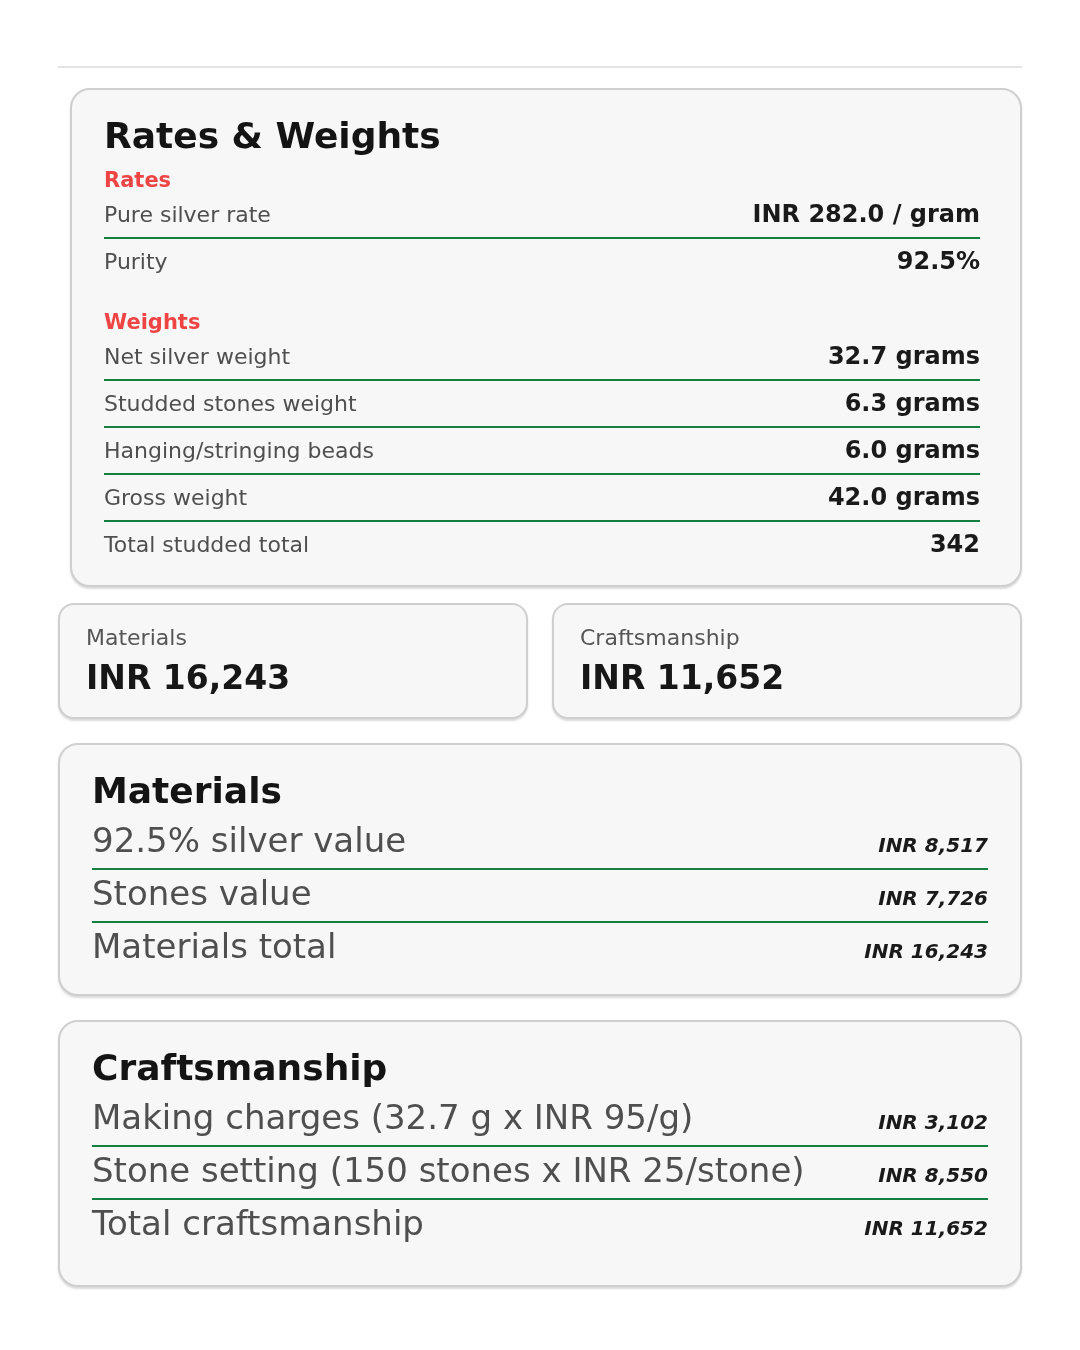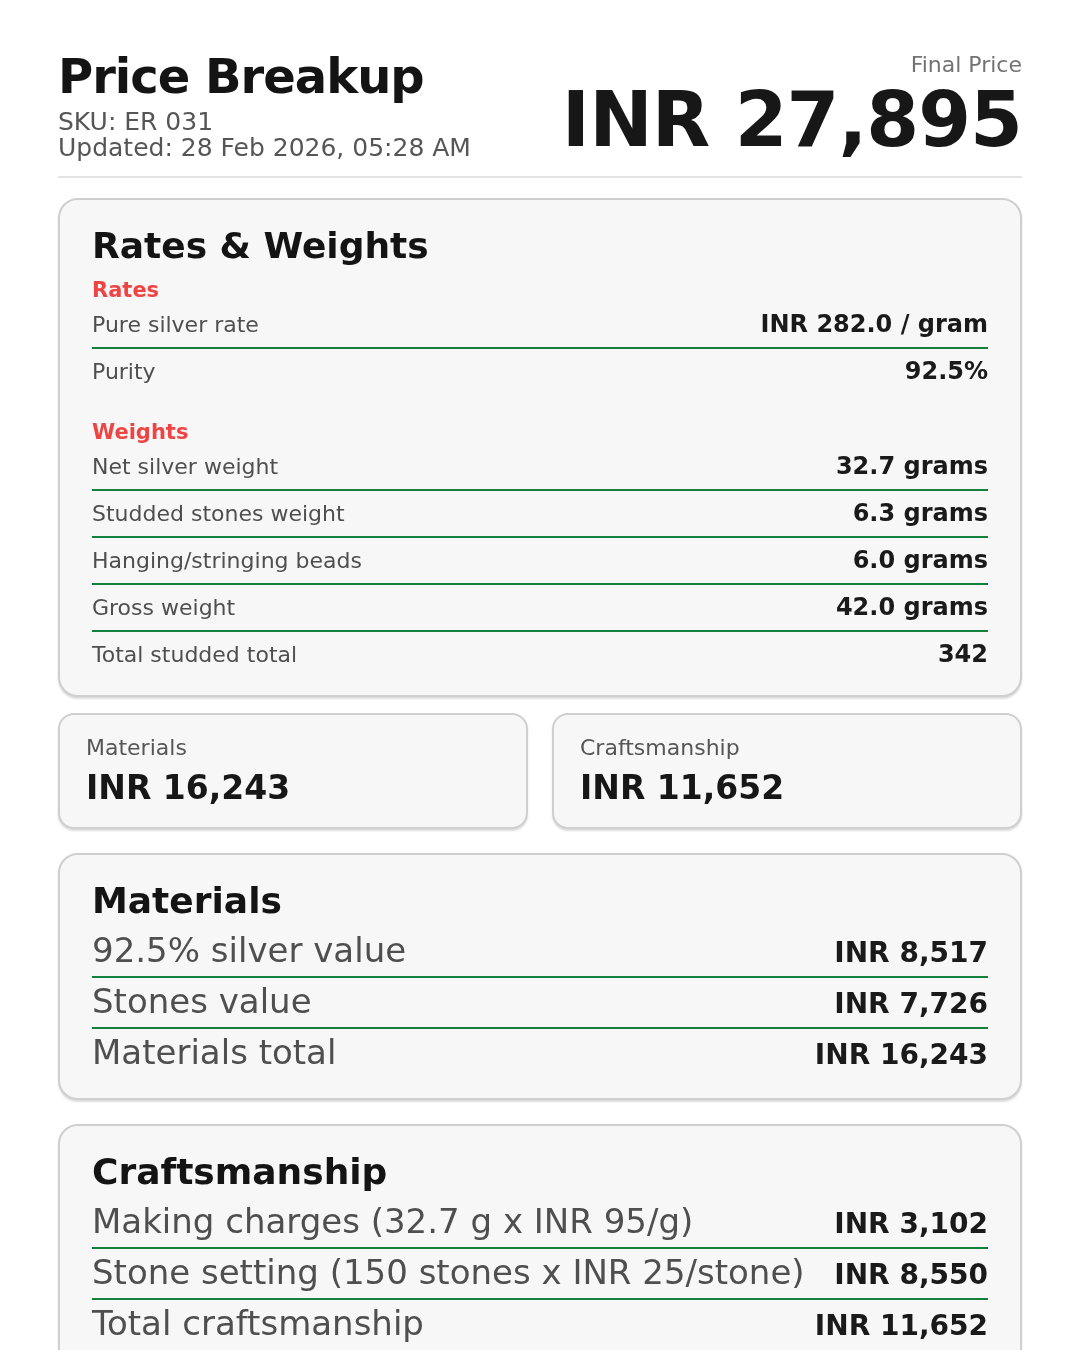--- a/index.html
+++ b/index.html
@@ -40,21 +40,21 @@
   }
   .header-divider { margin-top: 14px; height: 2px; background: #e3e3e3; border: none; }
 
   
   .card {
     background: #f7f7f7;
     border: 2px solid #cfcfcf;
     border-radius: 20px;
     box-shadow: 0 2px 2px rgba(0,0,0,0.14);
   }
-  .card.big { padding: 26px 32px 18px 32px; }
+  .card.big { padding: 26px 40px 18px 32px; margin-left: 12px; }
   .card-title { font-size: 36px; font-weight: 700; color: #141414; line-height: 40px; }
   .section-title { font-size: 21px; font-weight: 700; color: #ef4444; line-height: 24px; margin-top: 12px; }
   .section-title.weights { margin-top: 26px; }
 
   .row {
     display: flex;
     justify-content: space-between;
     align-items: baseline;
     padding: 10px 0;
     border-bottom: 2px solid #15803d;
@@ -75,42 +75,29 @@
     box-shadow: 0 2px 2px rgba(0,0,0,0.14);
     padding: 20px 26px;
   }
   .summary-label { font-size: 22px; color: #565656; line-height: 26px; }
   .summary-value { font-size: 33px; font-weight: 700; color: #171717; line-height: 38px; margin-top: 8px; }
 
   
   .detail-card { margin-top: 24px; padding: 26px 32px 20px 32px; }
   .detail-card .row { padding: 8px 0; }
   .detail-card .row .lbl { font-size: 34px; color: #4f4f4f; line-height: 30px; }
-  .detail-card .row .val { font-size: 28px; font-weight: 700; line-height: 30px; }
+  .detail-card .row .val { font-size: 20px; font-weight: 700; line-height: 30px; font-style: italic; }
   .detail-card .card-title { margin-bottom: 6px; }
   #craftsmanship-card { padding-bottom: 34px; }
 </style>
 </head>
 <body>
 
 <div class="page">
 
-  <div class="header">
-    <div>
-      <div class="page-title">Price Breakup</div>
-      <div class="meta">
-        <div>SKU: ER 031</div>
-        <div>Updated: 28 Feb 2026, 05:28 AM</div>
-      </div>
-    </div>
-    <div class="final-price-block">
-      <div class="final-price-label">Final Price</div>
-      <div class="final-price-value">INR 27,895</div>
-    </div>
-  </div>
   <hr class="header-divider">
 
   <div class="card big" id="rates-weights-card">
     <div class="card-title">Rates &amp; Weights</div>
 
     <div class="section-title">Rates</div>
     <div>
       <div class="row">
         <span class="lbl">Pure silver rate</span>
         <span class="val">INR 282.0 / gram</span>

